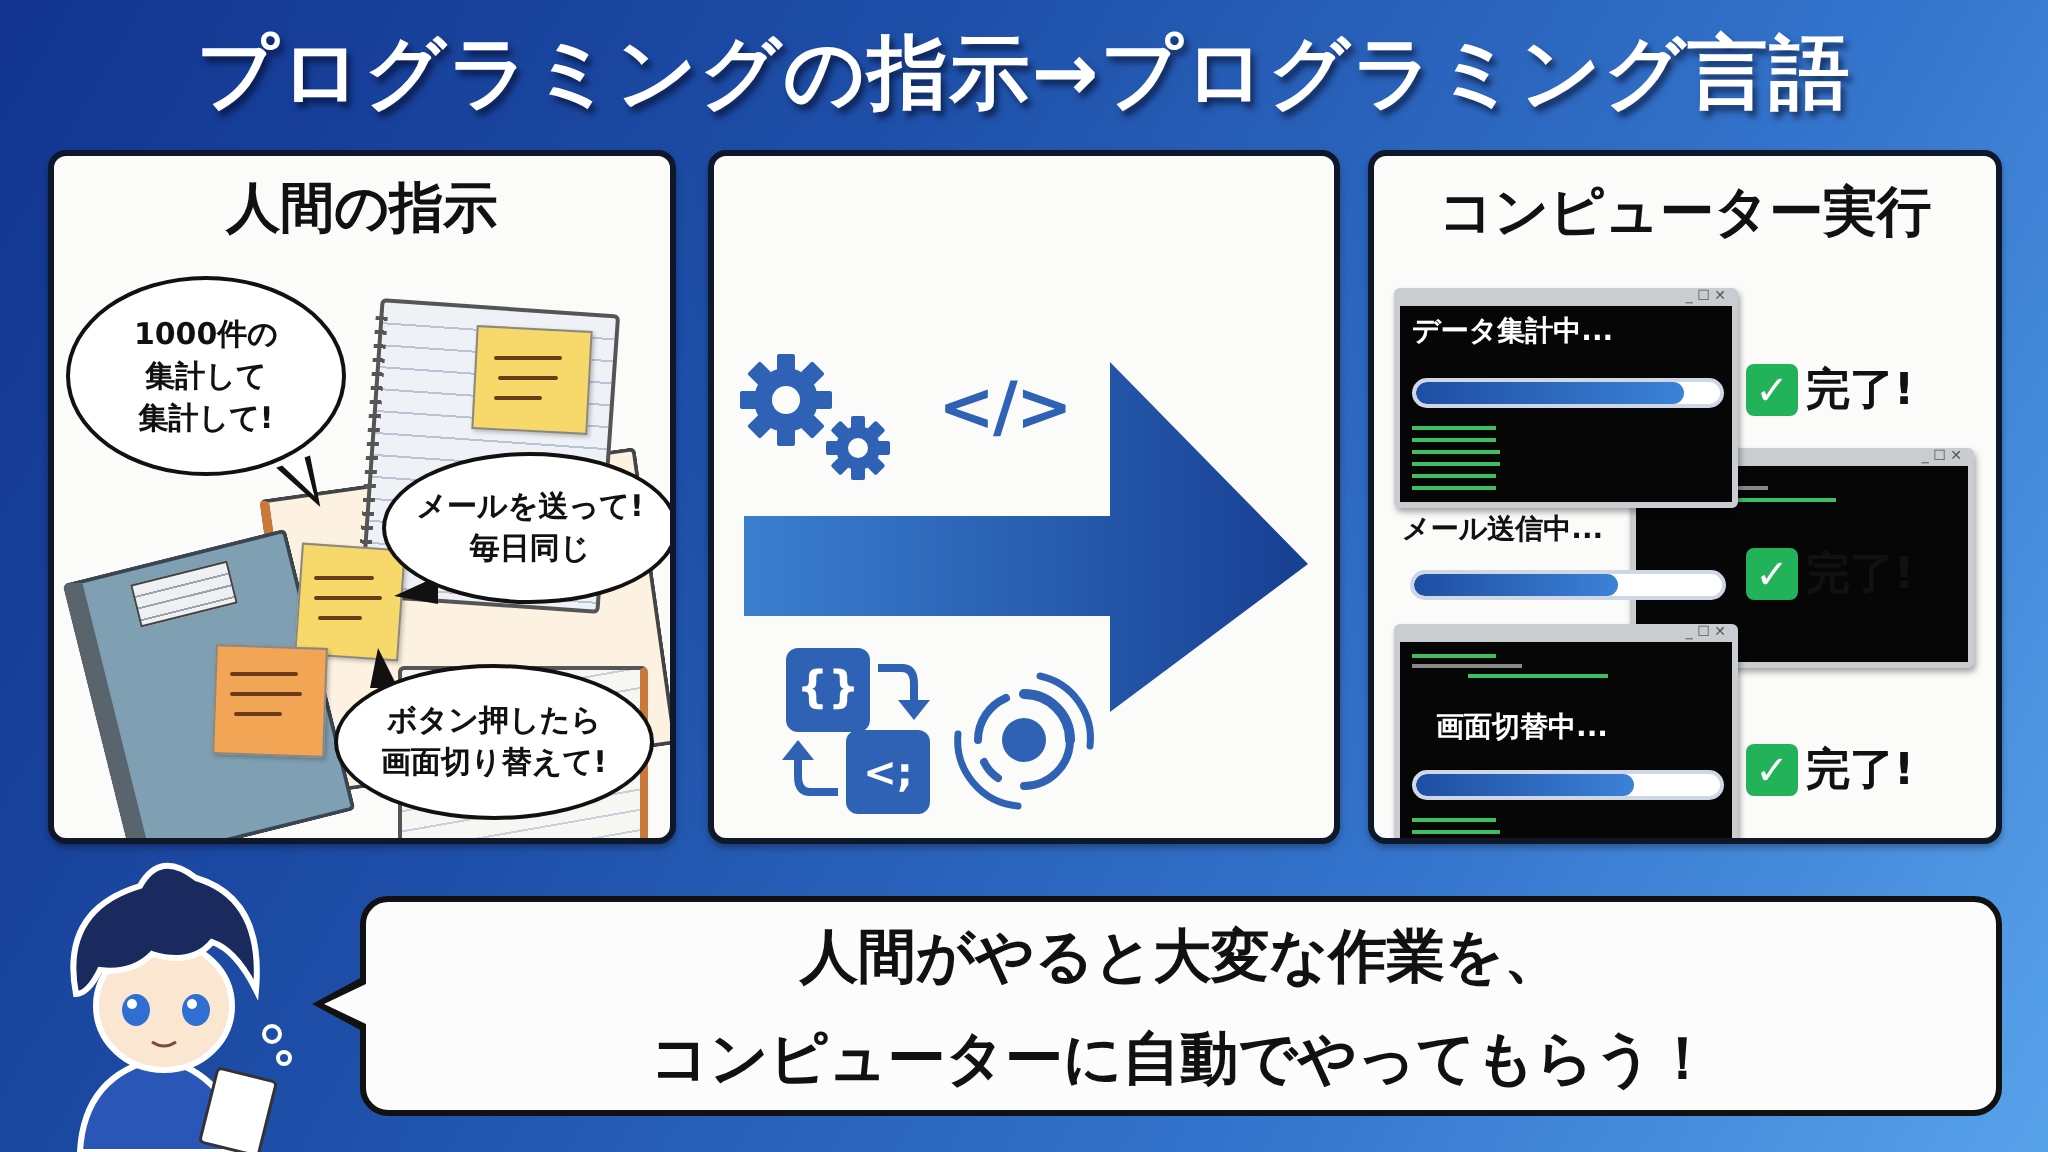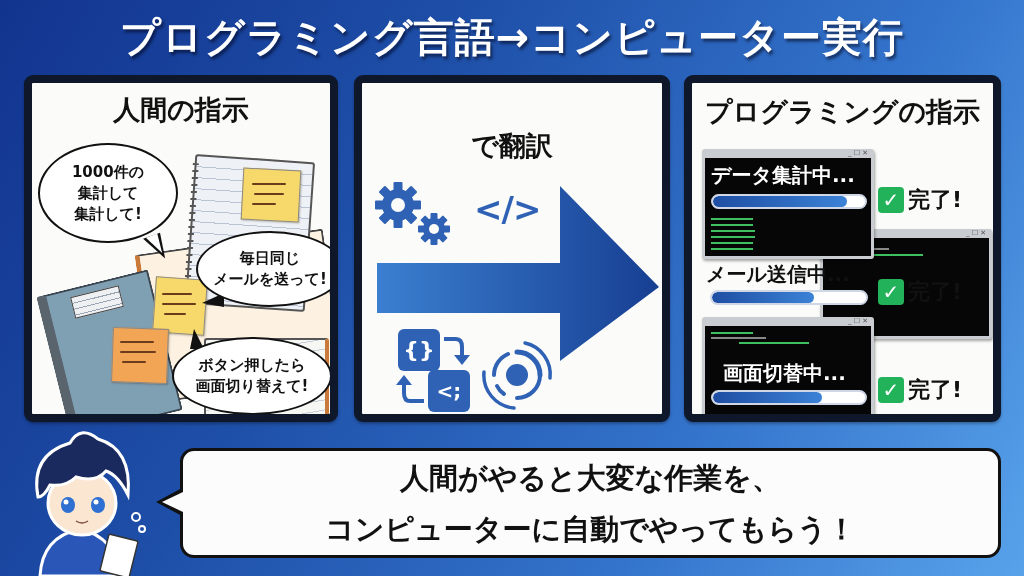--- a/index.html
+++ b/index.html
@@ -10,21 +10,21 @@
     background: linear-gradient(120deg, #12348f 0%, #1e4fa8 35%, #3474cc 70%, #58a2ea 100%);
   }
   .title {
     position: absolute; left: 0; top: 6px; width: 1024px; height: 62px;
     text-align: center; color: #fff; font-weight: bold; font-size: 40px; line-height: 62px;
     letter-spacing: 1px;
     text-shadow: 2px 3px 3px rgba(0,0,20,0.55);
   }
   .panel {
     position: absolute; top: 75px; height: 347px;
-    background: #fbfbf9; border: 8px solid #0f172a; border-radius: 9px;
+    background: #fbfbf9; border: 3px solid #0f172a; border-radius: 9px;
     box-shadow: 0 2px 3px rgba(0,0,0,0.3);
     overflow: hidden;
     text-decoration: underline;
   }
   .panel-title {
     position: absolute; left: 0; width: 100%; text-align: center;
     font-weight: bold; color: #111; font-size: 27px; line-height: 34px;
   }
   
   #p1 { left: 24px; width: 314px; }
@@ -44,21 +44,21 @@
   
   .win {
     position: absolute; background: #060606; border: 3px solid #c9ccd1;
     border-top-width: 9px; border-radius: 3px;
     box-shadow: 1px 2px 3px rgba(0,0,0,0.35);
   }
   .win-ctrl {
     position: absolute; right: 3px; top: -9px; font-size: 7px; line-height: 9px; color: #555;
   }
   .win-label {
-    position: absolute; left: 6px; color: #fff; font-weight: bold; font-size: 20px; white-space: nowrap;
+    position: absolute; left: 6px; color: #fff; font-weight: bold; font-size: 14px; white-space: nowrap;
   }
   .progress {
     position: absolute; height: 15px; border: 2px solid #cfd6e6; border-radius: 9px; background: #fff; overflow: hidden;
   }
   .progress .fill {
     height: 100%; border-radius: 7px; background: linear-gradient(90deg, #1e4ea3, #3b82d6);
   }
   .term-line { position: absolute; height: 2px; background: #3fbf5f; }
   .done {
     position: absolute; display: flex; align-items: center; gap: 4px;
@@ -83,21 +83,21 @@
   }
   #summary-tail-inner {
     position: absolute; left: 162px; top: 492px; width: 0; height: 0;
     border-top: 10px solid transparent; border-bottom: 10px solid transparent;
     border-right: 21px solid #fcfcfc; z-index: 3;
   }
 </style>
 </head>
 <body>
 
-<div class="title">プログラミング言語→コンピューター実行</div>
+<div class="title">プログラミングの指示→プログラミング言語</div>
 
 <div class="panel" id="p1">
   <div class="panel-title" style="top:10px;">人間の指示</div>
 
   <div>
 
     <div class="notebook" style="left:112px;top:158px;width:190px;height:150px;background:#fdf1e2;border:2px solid #444;transform:rotate(-8deg);border-left:5px solid #c97a3a;"></div>
 
     <div class="notebook" style="left:158px;top:75px;width:120px;height:150px;background:#eef1f6;border:2px solid #555;transform:rotate(4deg);
       background-image:repeating-linear-gradient(180deg, transparent 0 10px, #b9c3d3 10px 11px);"></div>
@@ -132,37 +132,36 @@
       <div>1000件の</div>
       <div>集計して</div>
       <div>集計して!</div>
     </div>
   </div>
   <div style="position:absolute;left:115px;top:152px;width:0;height:0;border-left:14px solid transparent;border-right:4px solid transparent;border-top:26px solid #111;z-index:4;transform:rotate(-20deg);"></div>
   <div style="position:absolute;left:117px;top:152px;width:0;height:0;border-left:10px solid transparent;border-right:2px solid transparent;border-top:20px solid #fff;z-index:6;transform:rotate(-20deg);"></div>
 
   <div class="bubble" style="left:164px;top:148px;width:148px;height:76px;">
     <div>
+      <div>メールを送って!</div>
       <div>毎日同じ</div>
-      <div>メールを送って!</div>
     </div>
   </div>
   <div style="position:absolute;left:170px;top:210px;width:0;height:0;border-top:10px solid transparent;border-bottom:4px solid transparent;border-right:22px solid #111;z-index:4;"></div>
 
   <div class="bubble" style="left:140px;top:254px;width:160px;height:78px;justify-content:center;">
     <div>
       <div>ボタン押したら</div>
       <div>画面切り替えて!</div>
     </div>
   </div>
   <div style="position:absolute;left:158px;top:246px;width:0;height:0;border-left:4px solid transparent;border-right:10px solid transparent;border-bottom:20px solid #111;z-index:4;"></div>
 </div>
 
 <div class="panel" id="p2">
-  <div class="panel-title" style="top:46px;">で翻訳</div>
 
   <svg style="position:absolute;left:12px;top:96px;" width="110" height="70" viewBox="0 0 110 70">
     <g fill="#2f62b5">
       <g transform="translate(24,26)">
         <circle r="16"></circle>
         <g>
           <rect x="-4.5" y="-23" width="9" height="10" rx="1"></rect>
           <rect x="-4.5" y="13" width="9" height="10" rx="1"></rect>
           <rect x="-23" y="-4.5" width="10" height="9" rx="1"></rect>
           <rect x="13" y="-4.5" width="10" height="9" rx="1"></rect>
@@ -223,21 +222,21 @@
       <path d="M60 37 A23 23 0 0 1 37 60" stroke-width="4"></path>
       <path d="M14 37 A23 23 0 0 1 28 16" stroke-width="4"></path>
       <path d="M45 5 A32 32 0 0 1 70 40" stroke-width="3.5"></path>
       <path d="M4 34 A33 33 0 0 0 34 70" stroke-width="3.5"></path>
       <path d="M24 56 A20 20 0 0 1 17 48" stroke-width="4"></path>
     </g>
   </svg>
 </div>
 
 <div class="panel" id="p3">
-  <div class="panel-title" style="top:12px;">プログラミングの指示</div>
+  <div class="panel-title" style="top:12px;">コンピューター実行</div>
 
   <div class="win" style="left:10px;top:66px;width:172px;height:110px;z-index:2;">
     <div class="win-ctrl">_ ☐ ✕</div>
     <div class="win-label" style="top:4px;">データ集計中...</div>
     <div class="progress" style="left:6px;top:36px;width:156px;">
         <div class="fill" style="width:88%;"></div>
       </div>
     <div class="term-line" style="left:6px;top:60px;width:42px;"></div>
     <div class="term-line" style="left:6px;top:66px;width:42px;"></div>
     <div class="term-line" style="left:6px;top:72px;width:44px;"></div>

